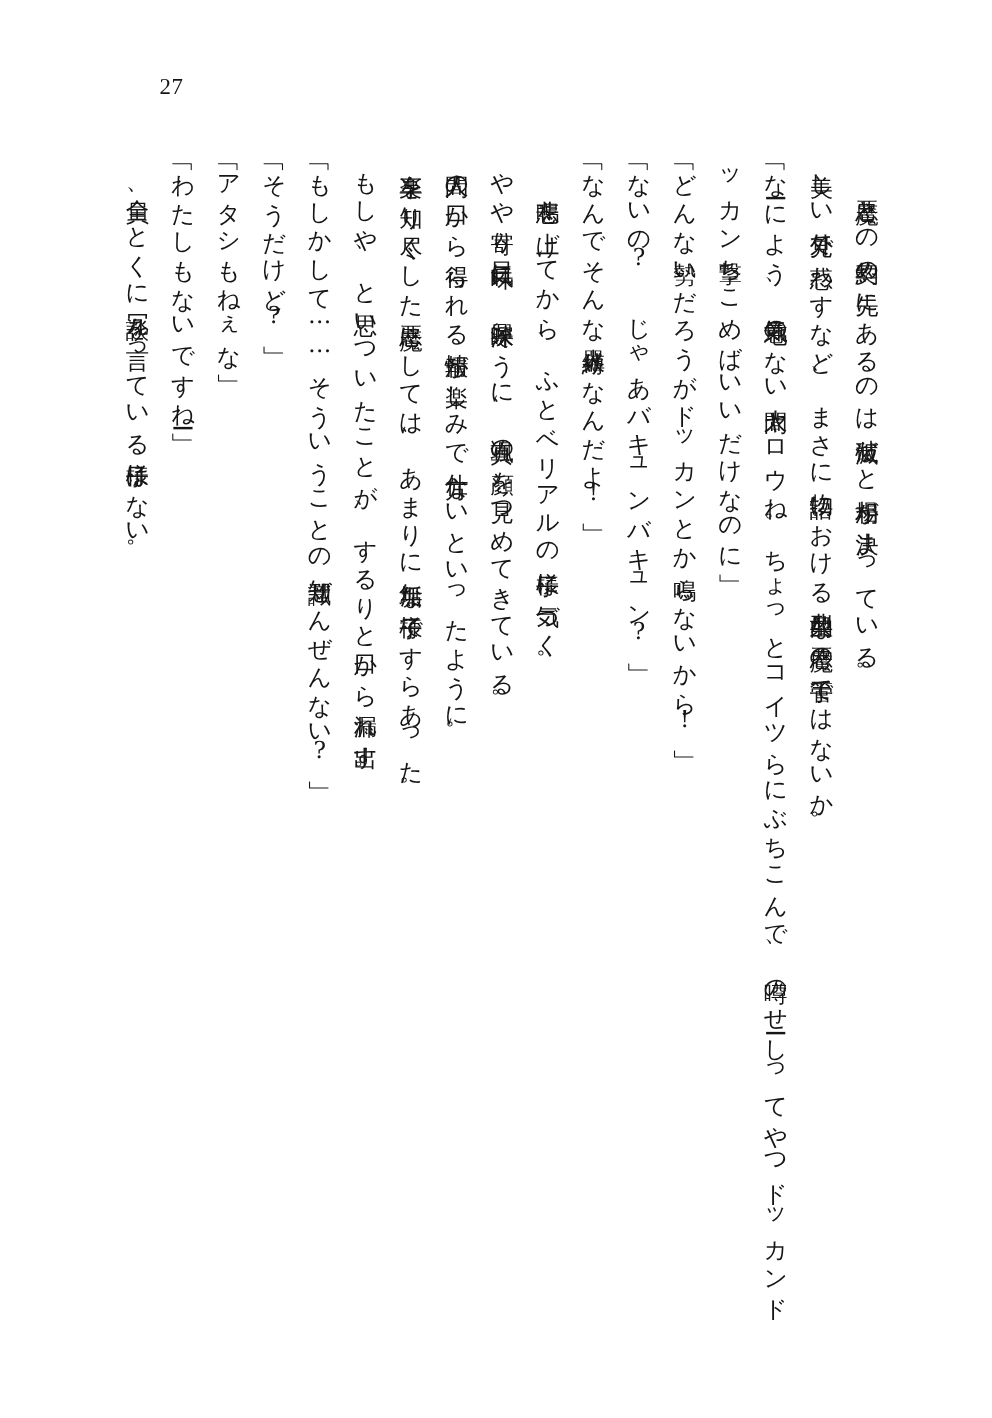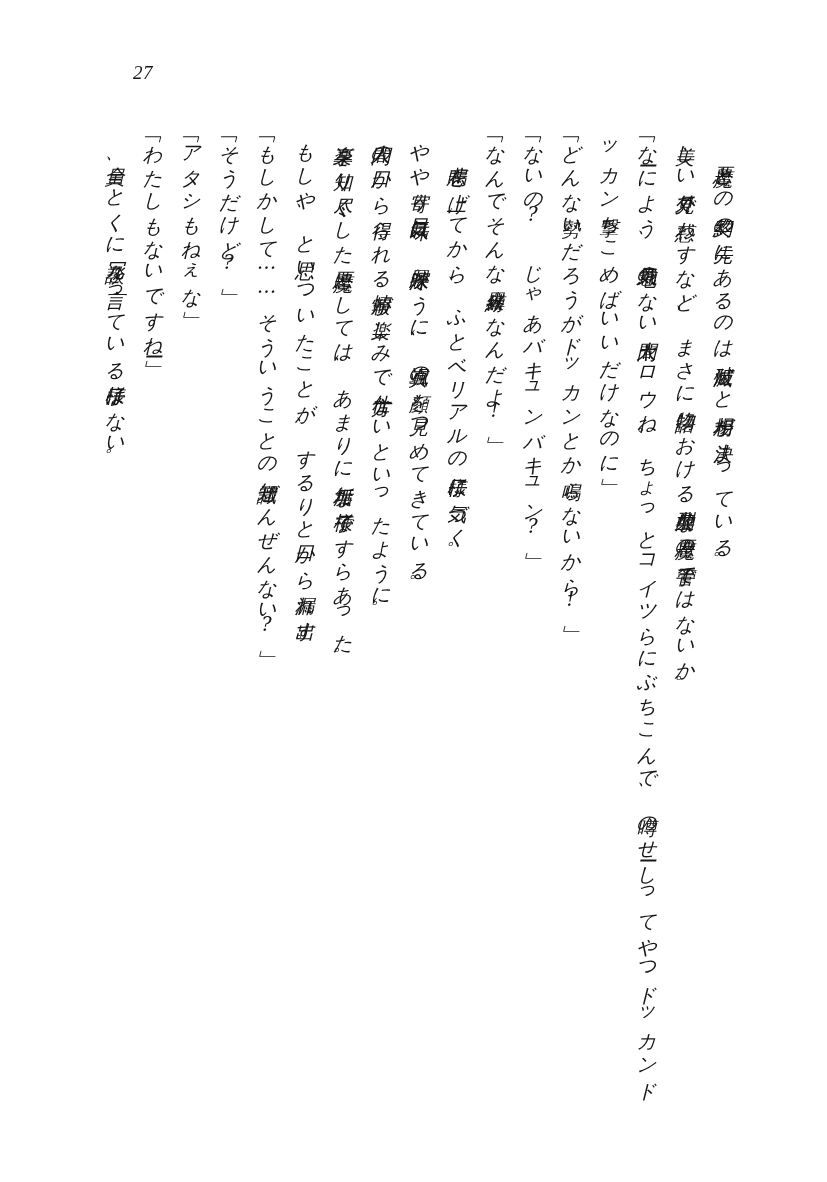--- a/index.html
+++ b/index.html
@@ -12,21 +12,20 @@
     height: 1182px;
     font-family: "Liberation Serif", "DejaVu Serif", serif;
     color: #1a1a1a;
     overflow: hidden;
   }
   .page {
     position: relative;
     width: 827px;
     height: 924px;
     box-sizing: border-box;
-    font-style: italic;
   }
   .page-number {
     position: absolute;
     top: 62px;
     left: 133px;
     font-size: 19px;
     font-family: "Liberation Serif", "DejaVu Serif", serif;
     color: #151515;
     letter-spacing: 0.5px;
   }

